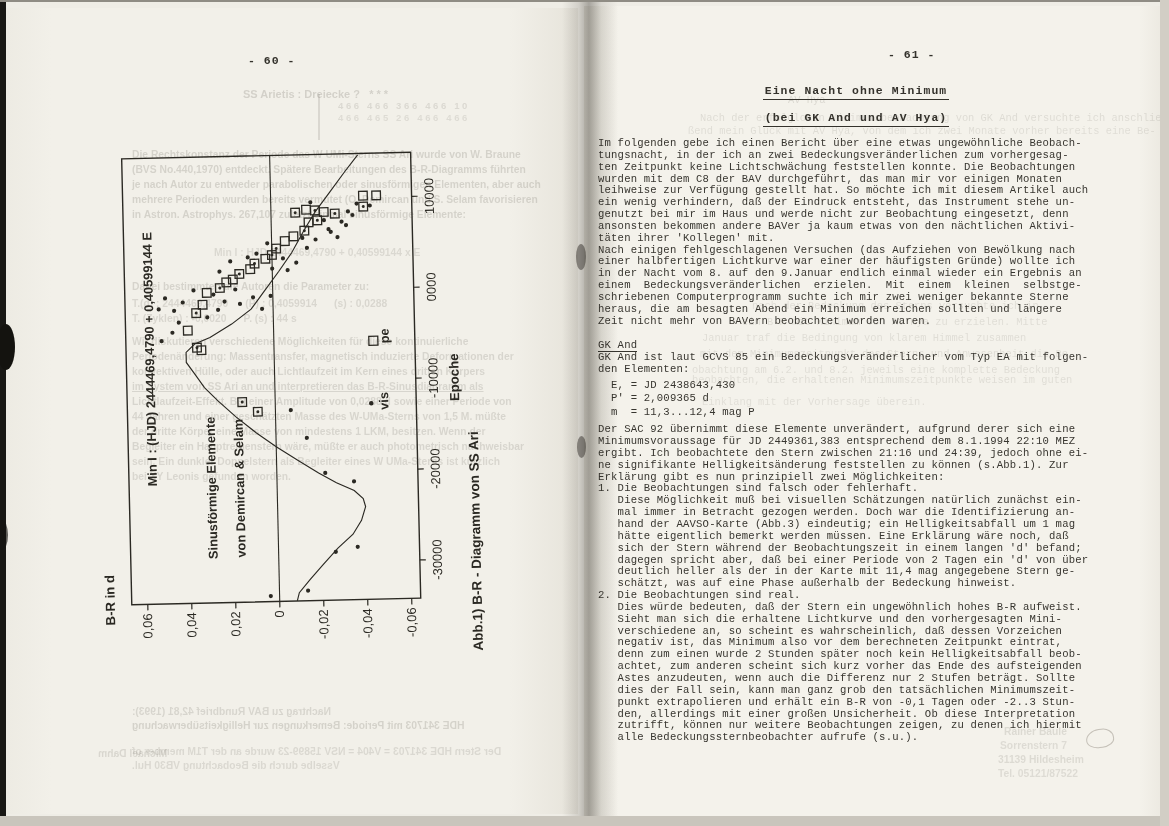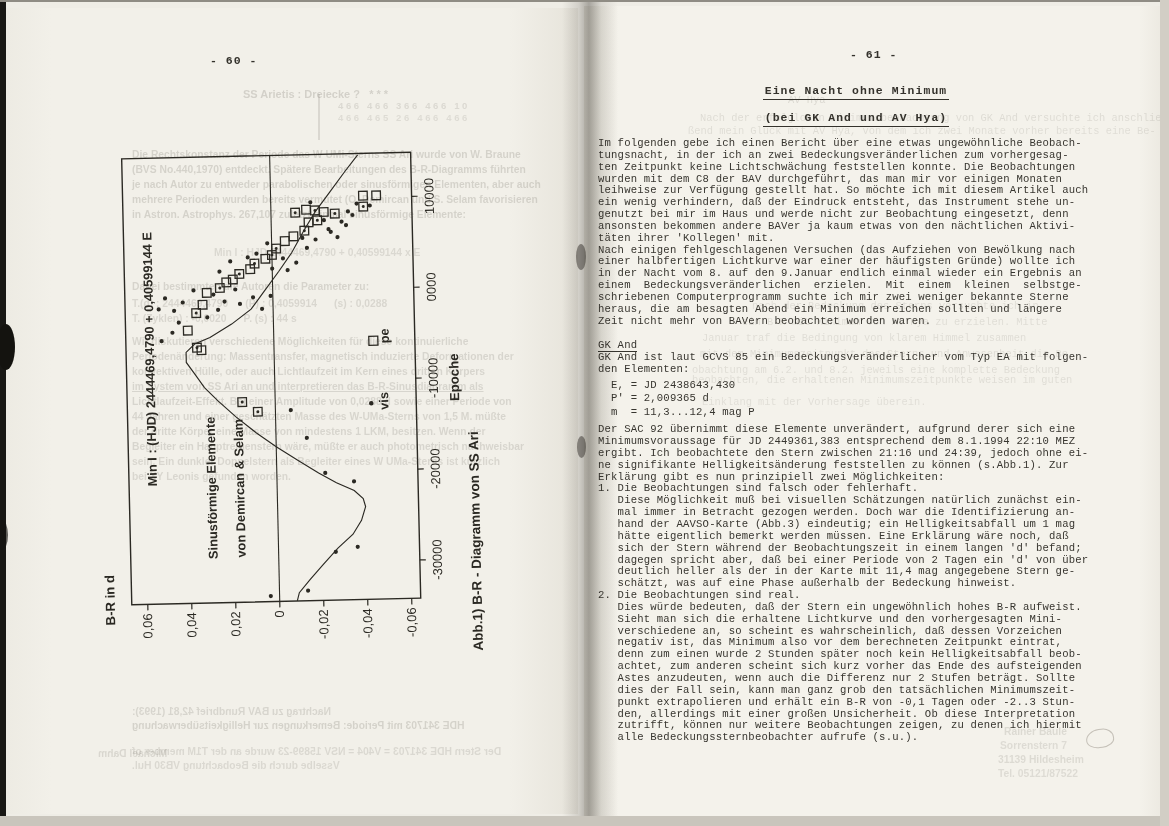--- a/index.html
+++ b/index.html
@@ -12,21 +12,21 @@
      background:linear-gradient(90deg,#e2dfd5 0%,#f4f2eb 6%,#f4f2eb 96%,#ece9e1 100%);}
   .edge-top{position:absolute;left:0;top:0;width:1169px;height:2px;background:#8f8c84;}
   .edge-bottom{position:absolute;left:0;top:816px;width:1169px;height:10px;background:#c9c5bc;}
   .edge-right{position:absolute;left:1160px;top:0;width:9px;height:826px;background:#d2cec5;}
   #binding-strip{position:absolute;left:0;top:0;width:6px;height:826px;background:#181714;}
   .bind-blob{position:absolute;background:#14130f;border-radius:50%;}
   #gutter{position:absolute;left:562px;top:0;width:56px;height:826px;
      background:linear-gradient(90deg,rgba(30,26,20,0) 0%,rgba(30,26,20,.14) 30%,rgba(30,26,20,.34) 48%,rgba(30,26,20,.10) 70%,rgba(30,26,20,0) 100%);}
   .gutter-blob{position:absolute;background:rgba(35,32,26,.45);border-radius:50%;}
   .pagenum{position:absolute;font:700 11.5px/14px "Liberation Mono",monospace;
-     letter-spacing:1px;color:#34322c;white-space:pre;}
+     letter-spacing:1px;color:#34322c;white-space:pre;margin-left:38px;}
   
   #article{position:absolute;left:598px;top:80px;width:516px;color:#34322c;}
   .title-line{text-align:center;}
   .title-line span{display:inline-block;font:700 11.4px/14px "Liberation Mono",monospace;
      letter-spacing:1.1px;border-bottom:1.2px solid #34322c;padding:0 2px 1px;}
   #title2-wrap{margin-top:7px;}
   #body-lines{margin-top:11px;}
   .tline{white-space:pre;font:10.6px/11.85px "Liberation Mono",monospace;
      letter-spacing:.18px;color:#37352f;}
   .blk-heading{margin-top:6px;}

